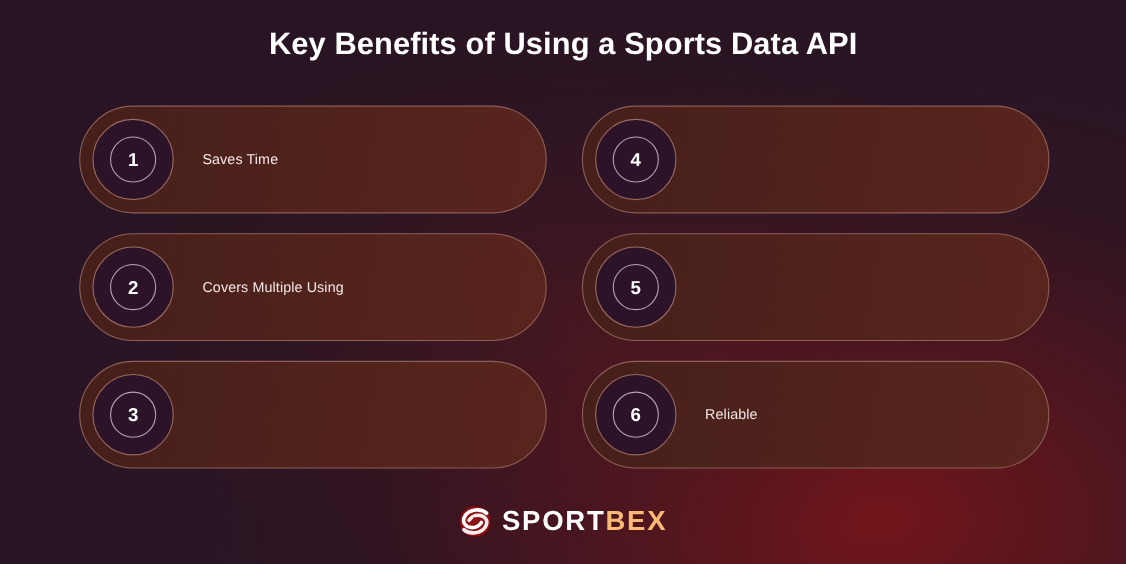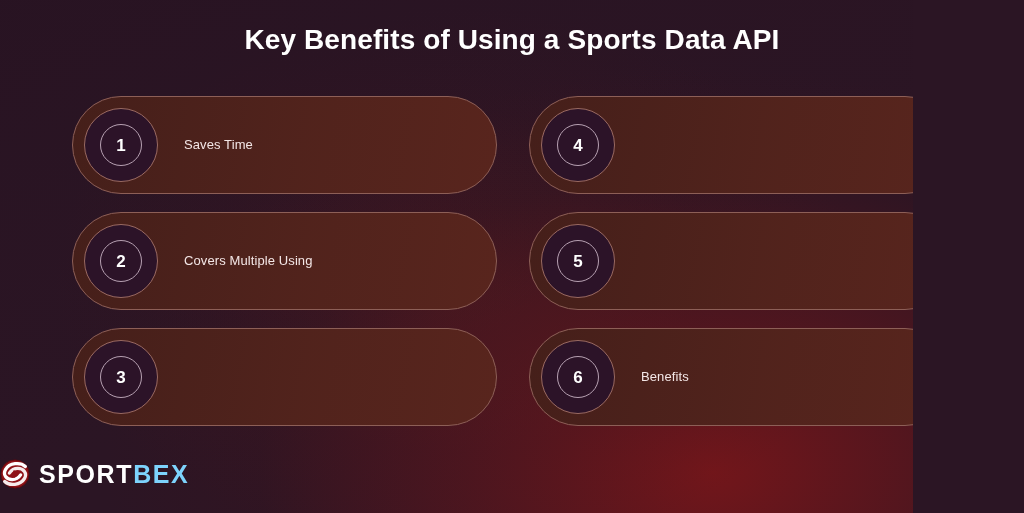--- a/index.html
+++ b/index.html
@@ -9,21 +9,21 @@
   body {
     width: 1024px;
     height: 513px;
     overflow: hidden;
     font-family: "Liberation Sans", sans-serif;
     background: #2b1524;
   }
 
   #stage {
     position: relative;
-    width: 913px;
+    width: 1024px;
     height: 513px;
     overflow: hidden;
     background-color: #2b1524;
   }
 
   
   .glow-a {
     position: absolute;
     inset: 0;
     background: radial-gradient(ellipse 780px 520px at 78% 92%,
@@ -138,36 +138,37 @@
   }
 
   
   .logo {
     position: absolute;
     left: 0;
     top: 459px;
     width: 1024px;
     display: flex;
     align-items: center;
+    justify-content: center;
     gap: 9px;
   }
   .logo-mark {
     width: 30px;
     height: 30px;
     display: block;
   }
   .logo-text {
     font-size: 25px;
     font-weight: bold;
     letter-spacing: 1.6px;
     line-height: 1;
     display: flex;
   }
   .logo-sport { color: #ffffff; }
-  .logo-bex   { color: #7dd3fc; }
+  .logo-bex   { color: #fdba74; }
 </style>
 </head>
 <body>
 
 <div id="stage">
 
   <div class="glow-a"></div>
   <div class="glow-b"></div>
   <div class="glow-c"></div>
 
@@ -204,21 +205,21 @@
     <div class="card">
       <div class="badge-wrap">
         <div class="badge">3</div>
       </div>
     </div>
 
     <div class="card">
       <div class="badge-wrap">
         <div class="badge">6</div>
       </div>
-      <div class="card-label">Benefits</div>
+      <div class="card-label">Reliable</div>
     </div>
 
   </div>
 
   <div class="logo">
     <svg class="logo-mark" viewBox="0 0 64 64">
       <circle cx="32" cy="32" r="30" fill="#8f1217"></circle>
       <circle cx="32" cy="32" r="30" fill="none" stroke="#5c0b10" stroke-width="2"></circle>
       <path d="M54 16 C44 6, 20 8, 12 22 C5 34, 14 44, 26 44 C34 44, 40 40, 44 34" fill="none" stroke="#ffffff" stroke-width="7" stroke-linecap="round"></path>
       <path d="M10 48 C20 58, 44 56, 52 42 C59 30, 50 20, 38 20 C30 20, 24 24, 20 30" fill="none" stroke="#ffffff" stroke-width="7" stroke-linecap="round" opacity="0.92"></path>

